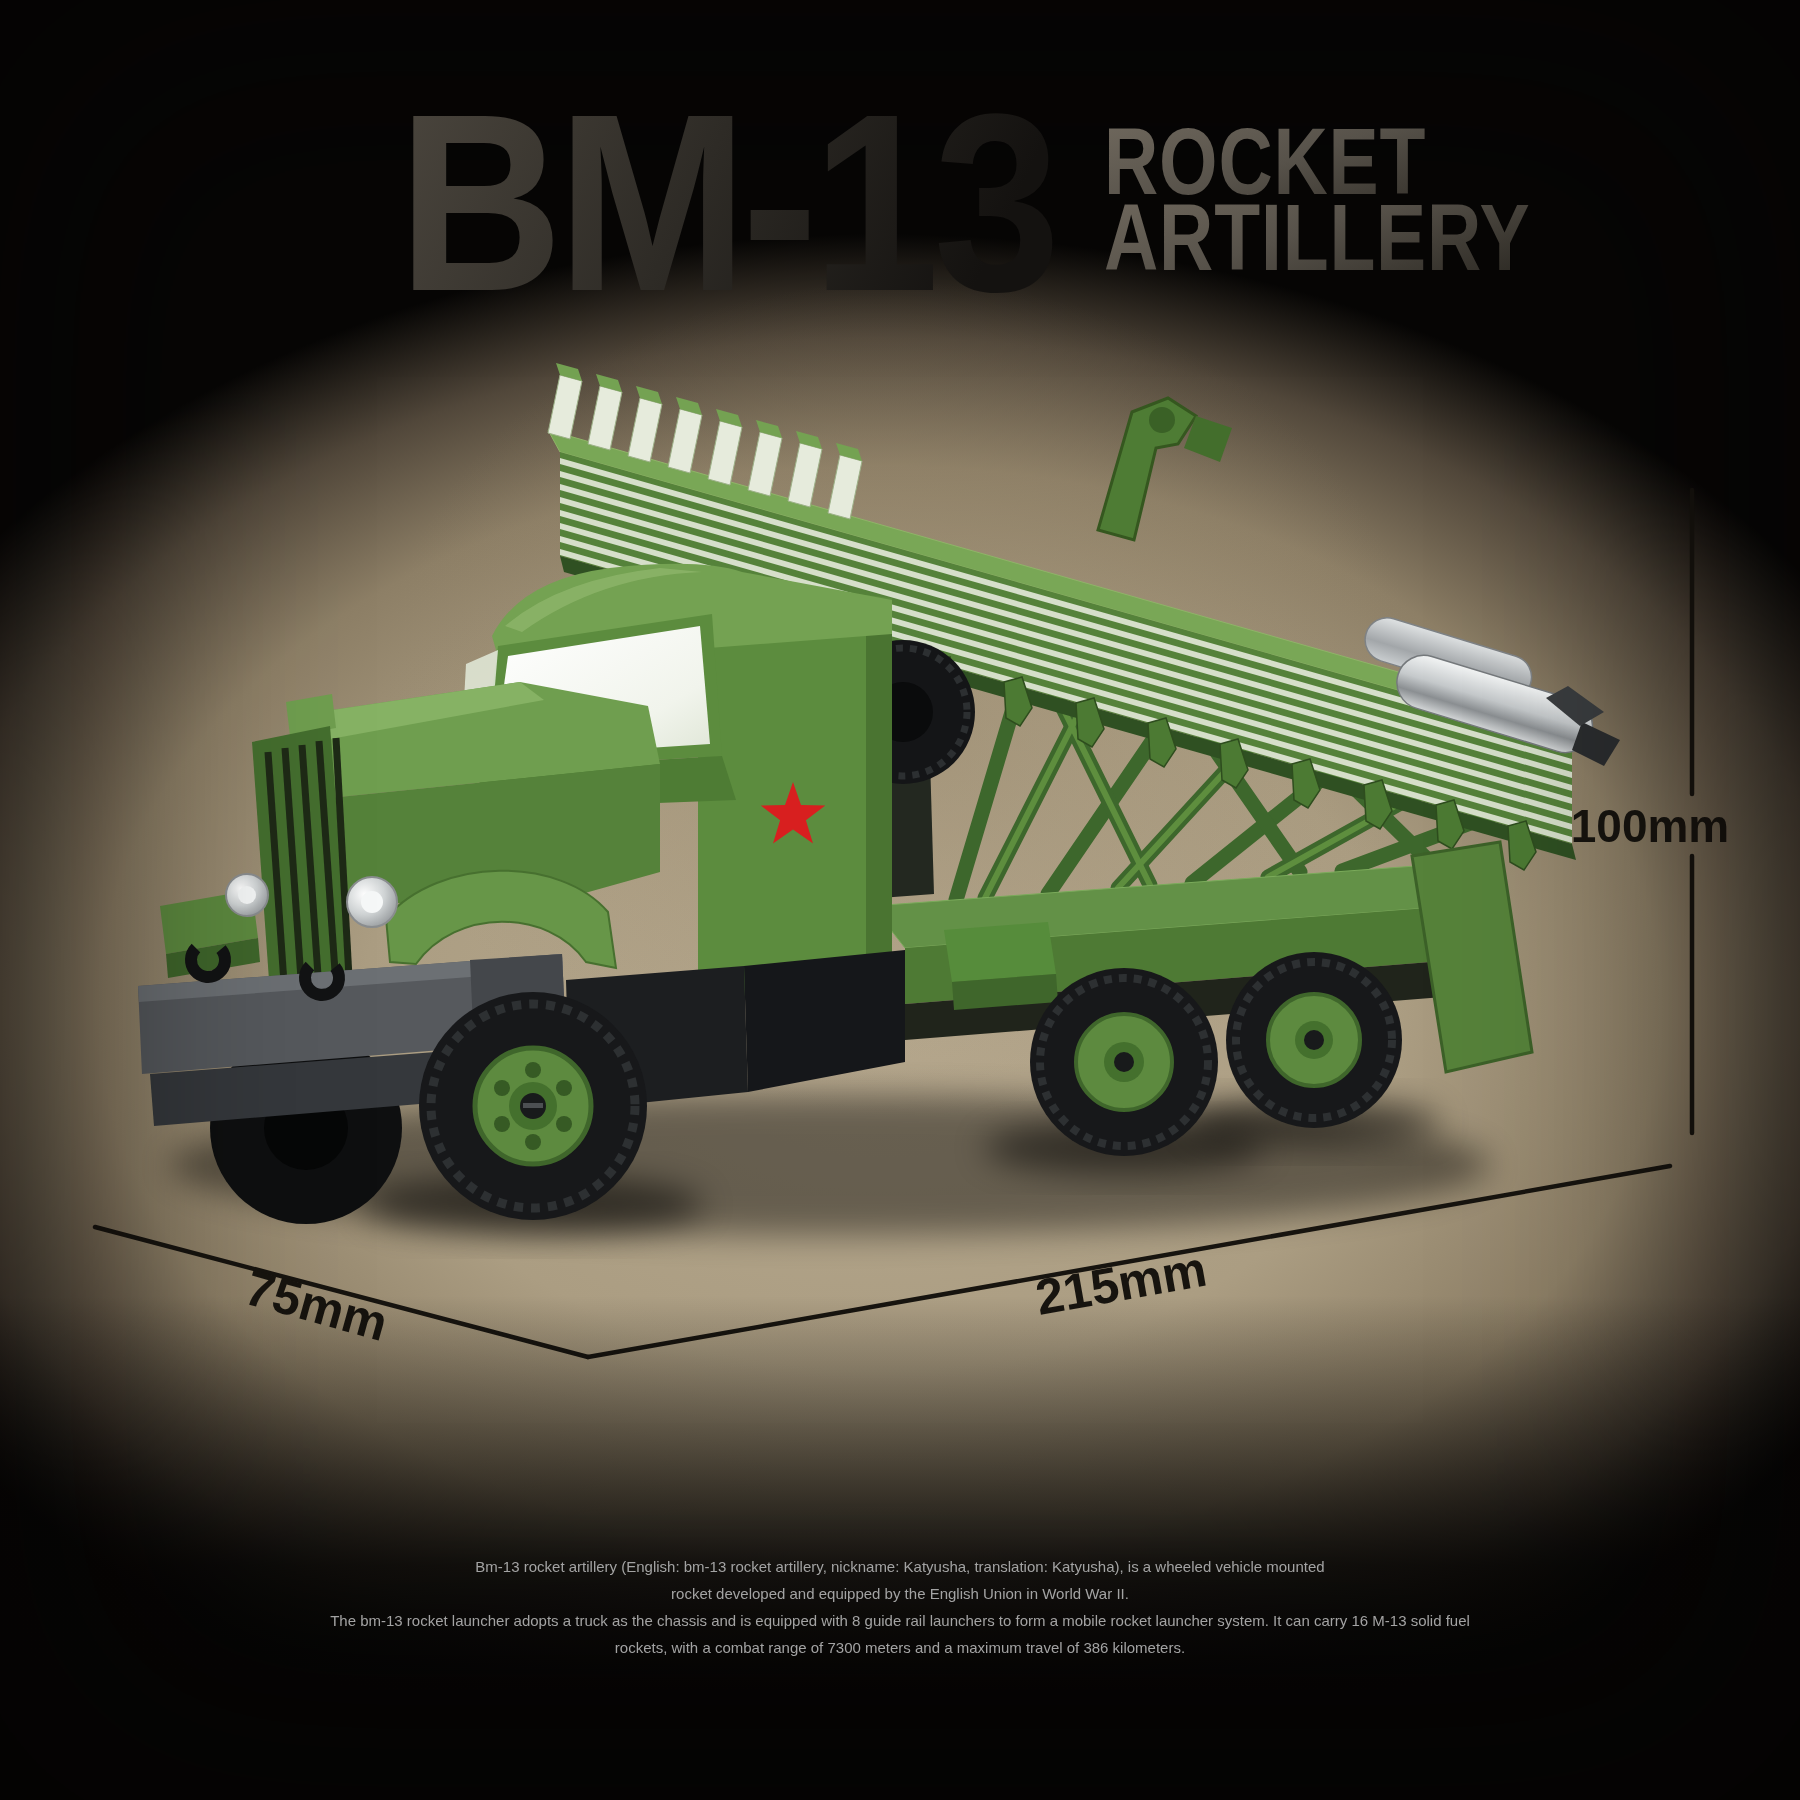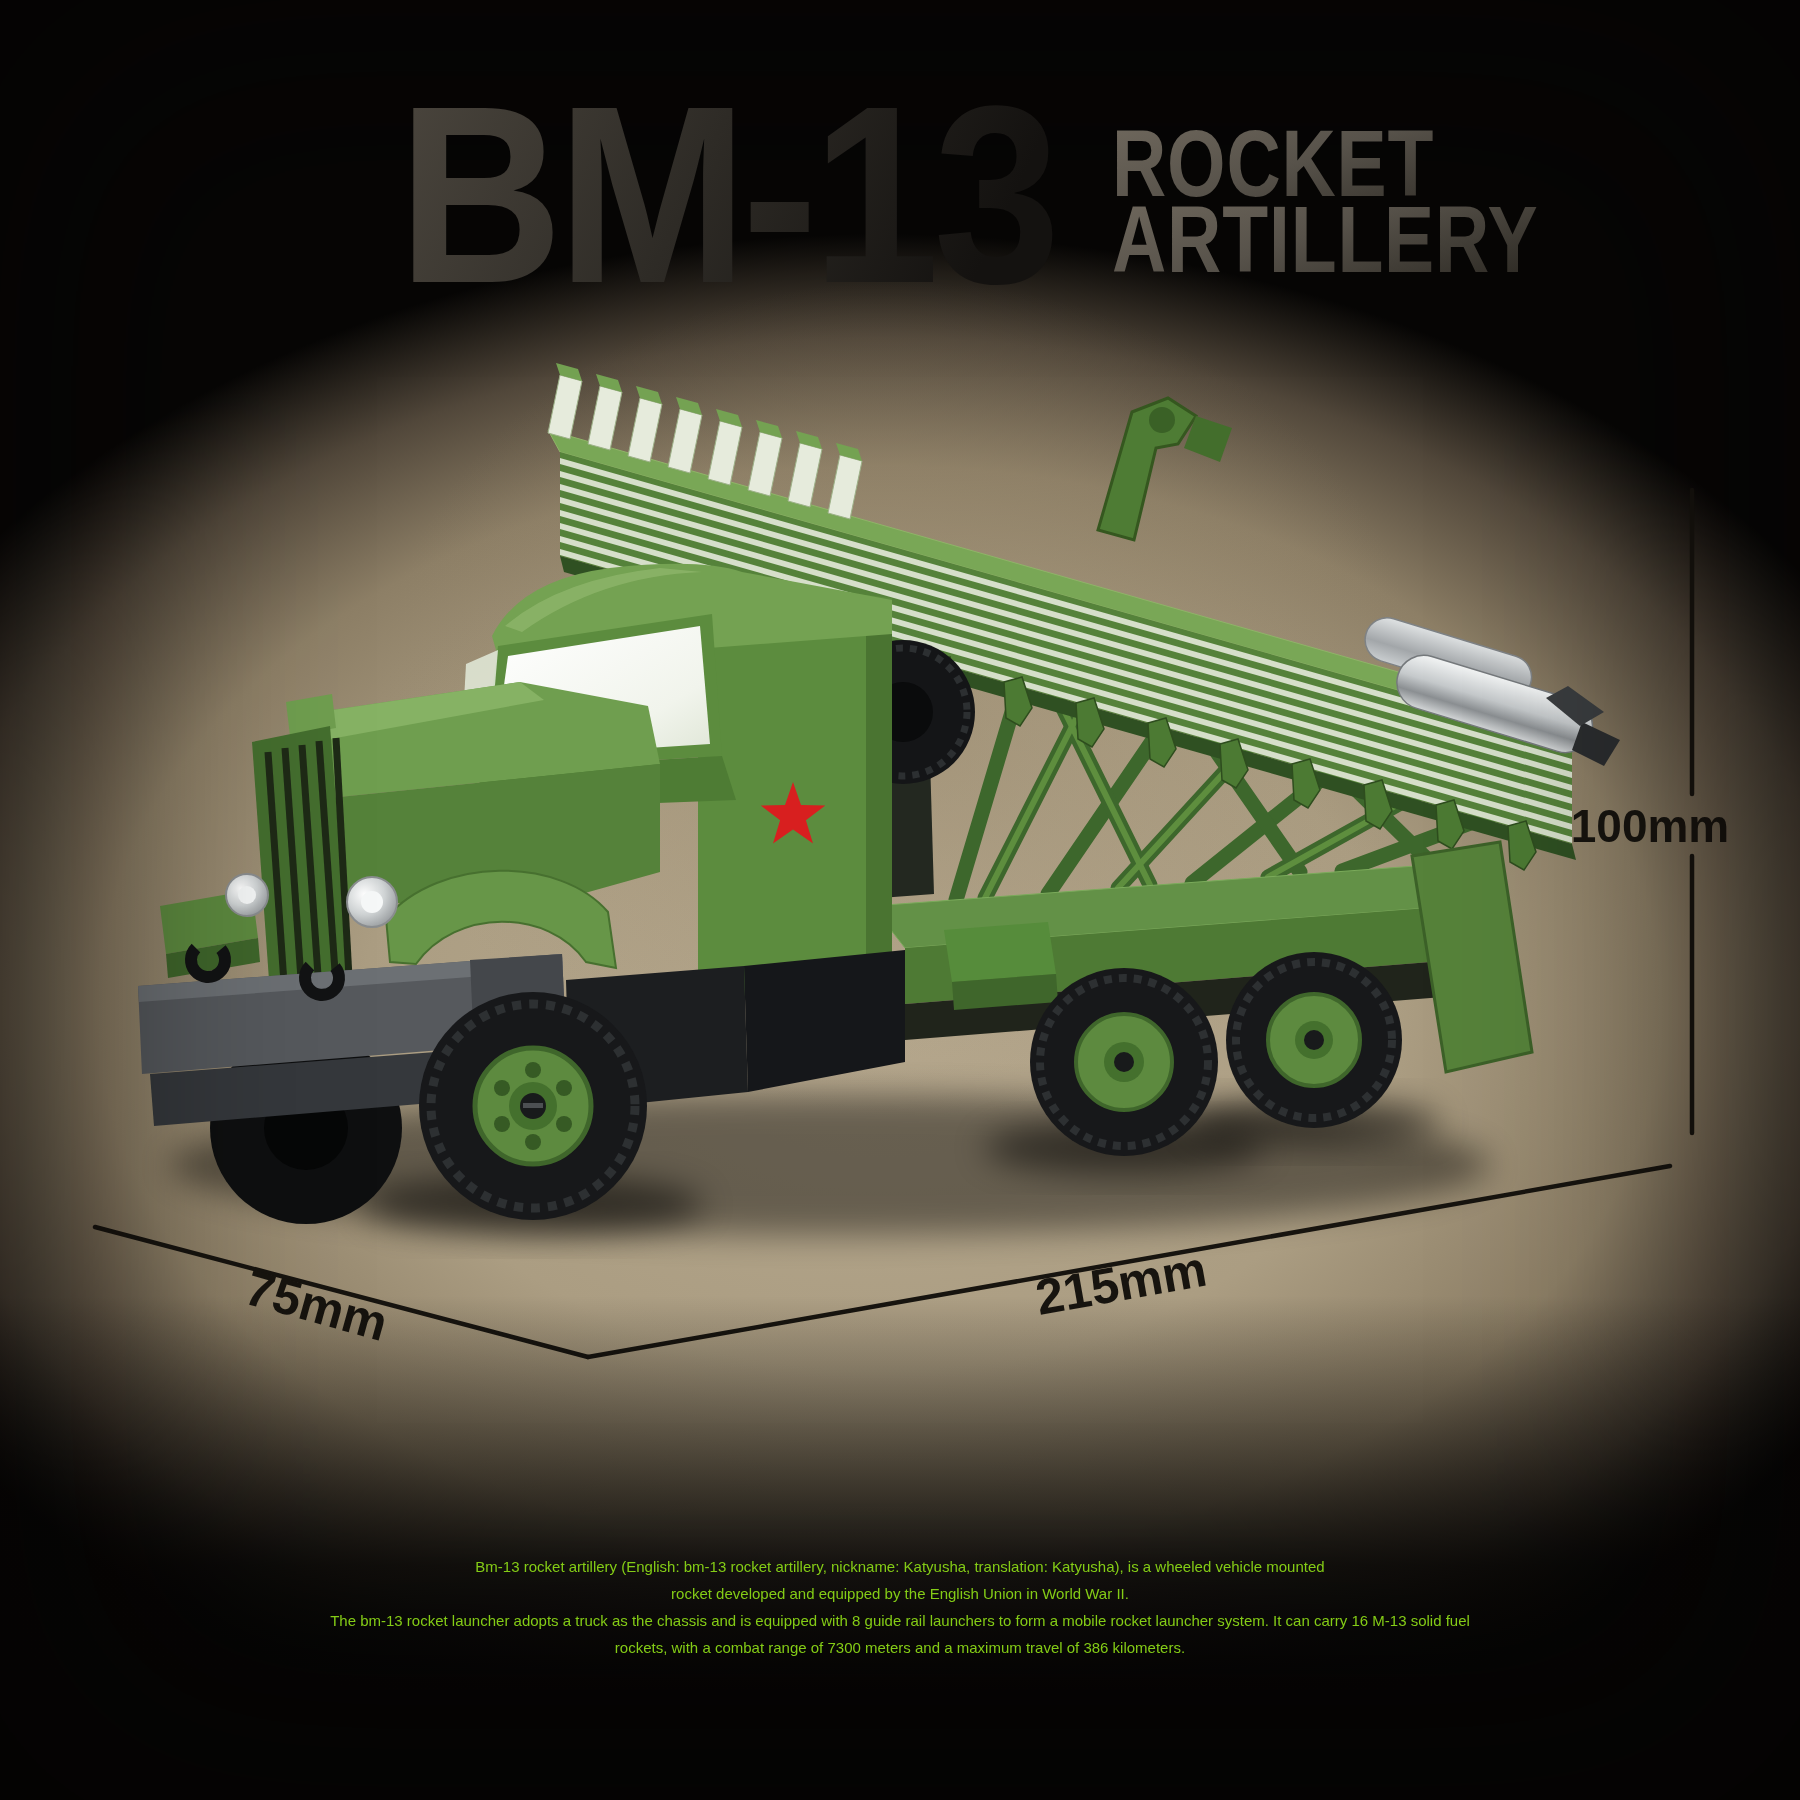--- a/index.html
+++ b/index.html
@@ -15,41 +15,41 @@
       radial-gradient(ellipse 700px 560px at 900px 700px, rgba(150,134,107,0.45) 0%, rgba(150,134,107,0) 75%),
       radial-gradient(ellipse 1150px 800px at 880px 1010px,
         #b7a98f 0%, #ab9d82 45%, #8d7f66 68%, #51473a 84%, rgba(10,8,6,0) 97%);
   }
   .vignette{
     position:absolute;left:0;top:0;width:1800px;height:1800px;
     box-shadow:inset 0 0 320px 70px rgba(5,4,3,.6);
     background:linear-gradient(180deg, rgba(6,5,4,0) 72%, rgba(6,5,4,.88) 87%, #060504 94%);
   }
   
-  .title-row{position:absolute;left:398px;top:90px;display:flex;gap:30px;align-items:center;}
+  .title-row{position:absolute;left:398px;top:98px;display:flex;gap:22px;align-items:flex-start;}
   .bm13{
     font-size:238px;line-height:198px;font-weight:700;letter-spacing:-6px;
     transform:scale(.96,1.06);transform-origin:left top;
     background:linear-gradient(118deg,#4a453d 0%,#2e2b26 45%,#141210 88%);
     -webkit-background-clip:text;background-clip:text;color:transparent;
   }
   .type-col{display:flex;flex-direction:column;padding-top:26px;}
   .type-line{
     font-size:94px;line-height:76px;font-weight:700;letter-spacing:1px;
     transform:scaleX(.8);transform-origin:left top;
     background:linear-gradient(165deg,#6f6418 0%,#6e675c 0%,#57524a 45%,#2c2923 100%);
     -webkit-background-clip:text;background-clip:text;color:transparent;
   }
   
   svg.scene{position:absolute;left:0;top:0;}
   .dim-text{font-family:"Liberation Sans",sans-serif;font-weight:700;fill:#17140f;}
   
   .desc{
     position:absolute;left:150px;top:1553px;width:1500px;
-    text-align:center;color:#84cc16;font-size:15px;line-height:27px;
+    text-align:center;color:#a3a3a3;font-size:15px;line-height:27px;
     white-space:nowrap;
   }
   .desc .p2{}
 </style>
 </head>
 <body>
 
 <div class="glow"></div>
 
 <svg class="scene" width="1800" height="1800" viewBox="0 0 1800 1800">

